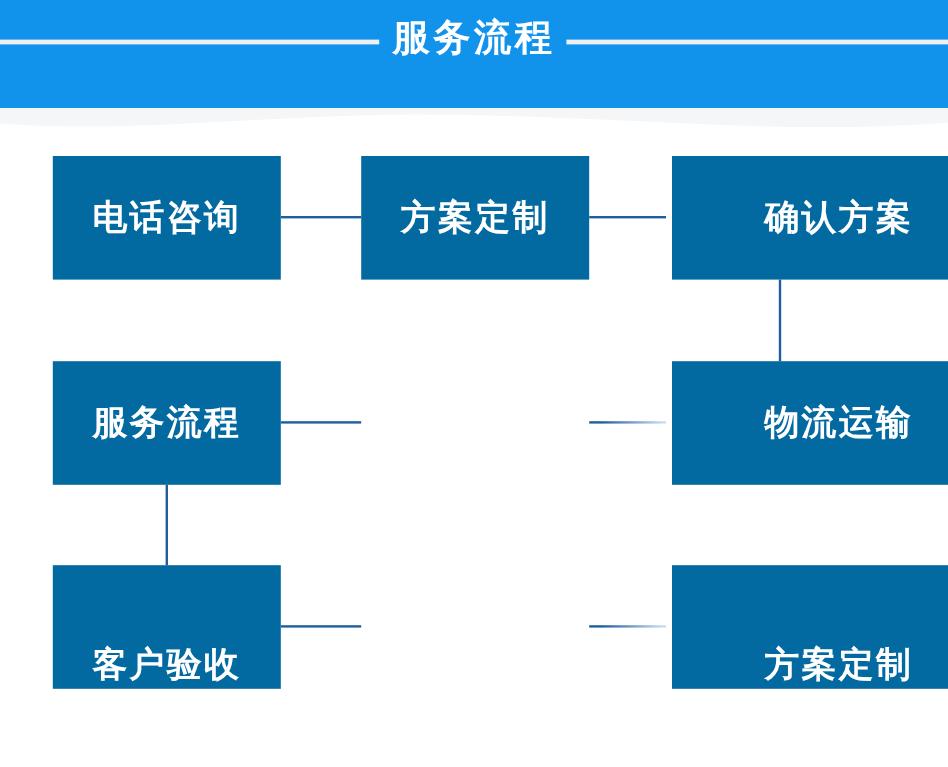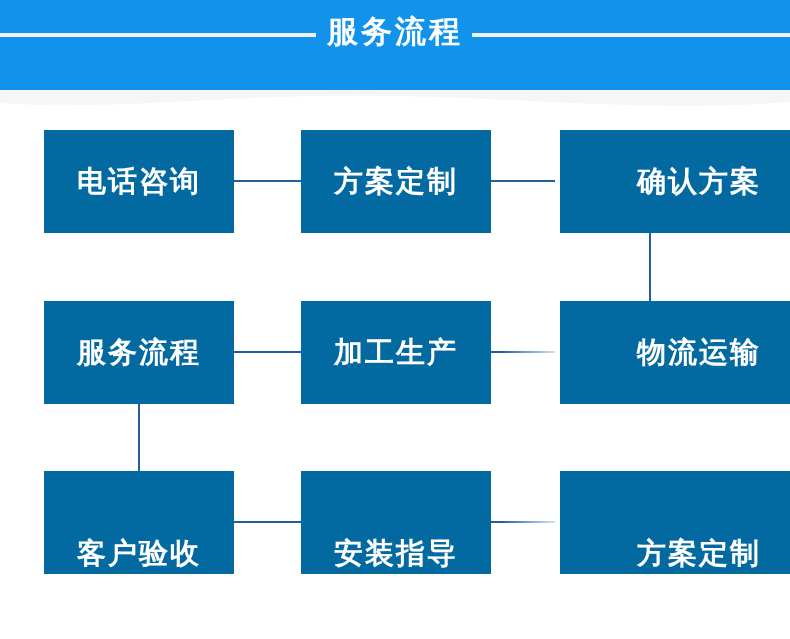--- a/index.html
+++ b/index.html
@@ -69,32 +69,26 @@
   <div class="step c2 r1">
       <span>方案定制</span>
     </div>
   <div class="step c3 r1">
       <span>确认方案</span>
     </div>
 
   <div class="step c1 r2">
       <span>服务流程</span>
     </div>
-  <div class="step c2 r2">
-      <span>加工生产</span>
-    </div>
   <div class="step c3 r2">
       <span>物流运输</span>
     </div>
 
   <div class="step c1 r3">
       <span>客户验收</span>
-    </div>
-  <div class="step c2 r3">
-      <span>安装指导</span>
     </div>
   <div class="step c3 r3">
       <span>方案定制</span>
     </div>
 
   <div class="conn-h h-1"></div>
   <div class="conn-h h-2"></div>
   <div class="conn-v v-1"></div>
   <div class="conn-h h-3"></div>
   <div class="conn-h h-4 conn-fade"></div>

